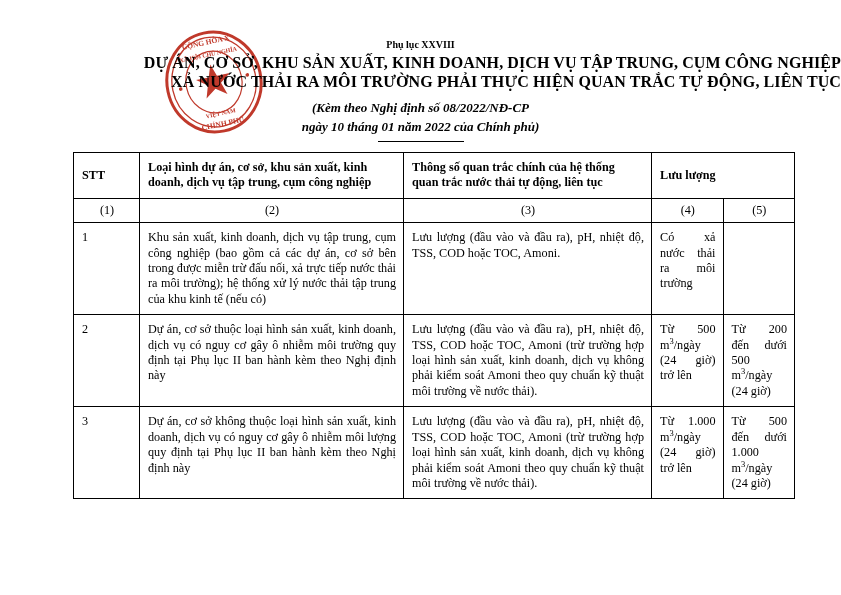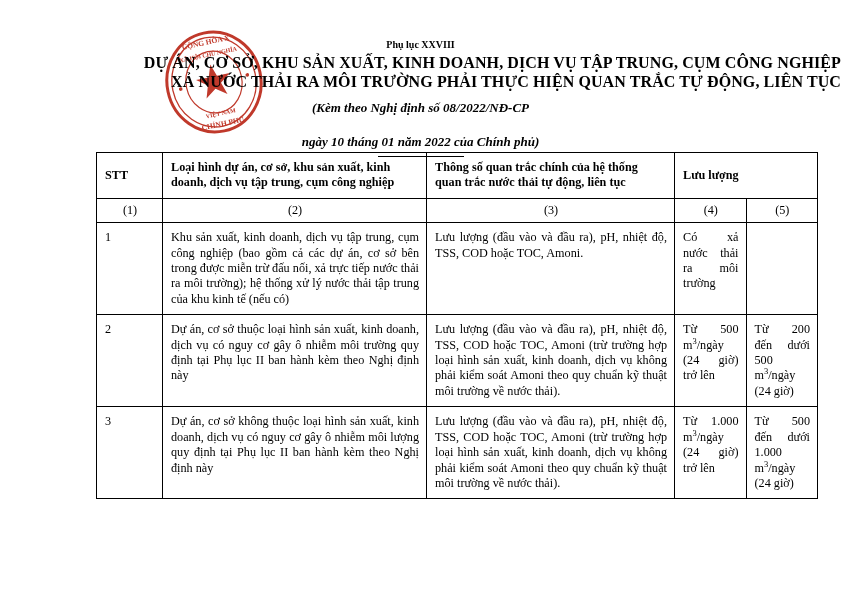--- a/index.html
+++ b/index.html
@@ -62,21 +62,21 @@
     top: 28px;
     width: 108px;
     height: 108px;
     pointer-events: none;
   }
   .seal svg { display: block; }
 
   
   .tbl-wrap {
     position: absolute;
-    left: 96px;
+    left: 73px;
     top: 152px;
     width: 722px;
   }
   table.doc {
     border-collapse: collapse;
     width: 722px;
     table-layout: fixed;
   }
   table.doc td, table.doc th {
     border: 1px solid #000;
@@ -149,21 +149,21 @@
         <text x="54" y="88" text-anchor="middle" font-size="6" transform="rotate(-12 54 54)">VIỆT NAM</text>
       </g>
     </svg>
   </div>
 
   <div class="title-block">
     <div class="appendix-label">Phụ lục XXVIII</div>
     <div class="title-line">DỰ ÁN, CƠ SỞ, KHU SẢN XUẤT, KINH DOANH, DỊCH VỤ TẬP TRUNG, CỤM CÔNG NGHIỆP</div>
     <div class="title-line">XẢ NƯỚC THẢI RA MÔI TRƯỜNG PHẢI THỰC HIỆN QUAN TRẮC TỰ ĐỘNG, LIÊN TỤC</div>
     <div class="subtitle">(Kèm theo Nghị định số 08/2022/NĐ-CP</div>
-    <div class="subtitle" style="margin-top:15px">ngày 10 tháng 01 năm 2022 của Chính phủ)</div>
+    <div class="subtitle" style="margin-top:0">ngày 10 tháng 01 năm 2022 của Chính phủ)</div>
     <div class="rule"></div>
   </div>
 
   <div class="tbl-wrap">
     <table class="doc">
       <thead>
         <tr>
           <th class="c-stt" rowspan="2">STT</th>
           <th class="c-type" rowspan="2">Loại hình dự án, cơ sở, khu sản xuất, kinh doanh, dịch vụ tập trung, cụm công nghiệp</th>
           <th class="c-param" rowspan="2">Thông số quan trắc chính của hệ thống quan trắc nước thải tự động, liên tục</th>

